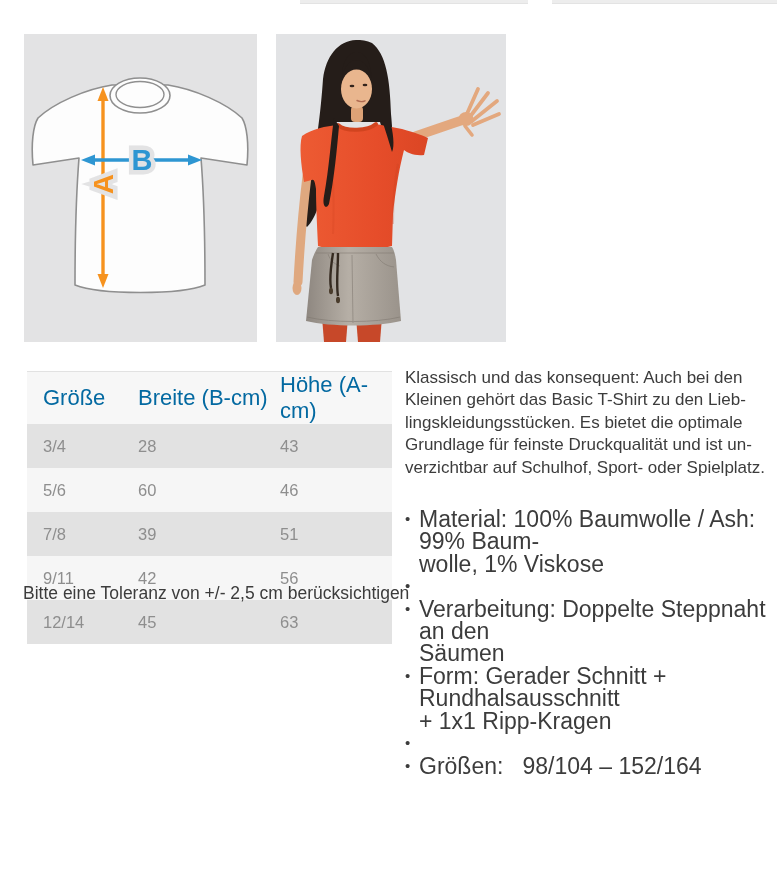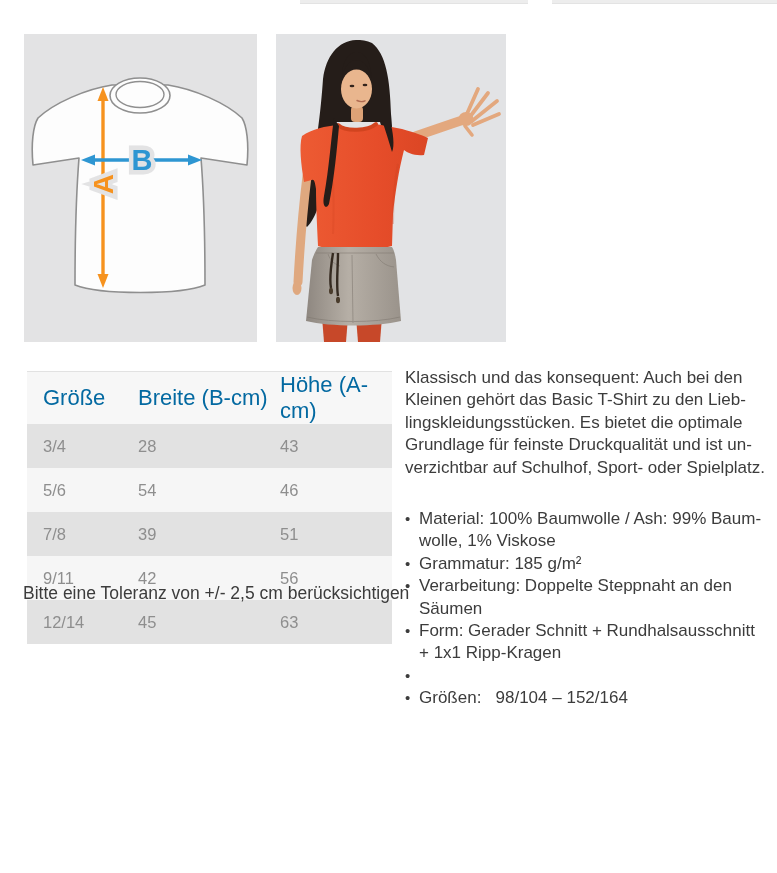--- a/index.html
+++ b/index.html
@@ -30,21 +30,21 @@
   .size-table tbody tr:nth-child(even) { background: #F6F6F6; }
 
   .tolerance-note { position: absolute; left: 23px; top: 543px; font-size: 17.5px; color: #3C3C3C; margin-top: 40px; }
 
   
   .desc-col { position: absolute; left: 405px; top: 367px; width: 370px; color: #3C3C3C; }
   .desc-intro { font-size: 17px; line-height: 22.4px; white-space: pre-line; }
   .feature-list { list-style: none; margin-top: 29px; }
   .feature-list li { display: flex; align-items: flex-start; }
   .bullet-marker { width: 14px; flex: 0 0 14px; font-size: 15px; line-height: 22.4px; color: #3C3C3C; }
-  .bullet-text { font-size: 17px; line-height: 22.4px; white-space: pre-line; }
+  .bullet-text { font-size: 23px; line-height: 22.4px; white-space: pre-line; }
 </style>
 </head>
 <body>
 
 <div class="page">
 
   <div class="top-bar bar1"></div>
   <div class="top-bar bar2"></div>
 
   <div class="diagram-box">
@@ -168,21 +168,21 @@
       </tr>
     </thead>
     <tbody>
       <tr>
         <td>3/4</td>
         <td>28</td>
         <td>43</td>
       </tr>
       <tr>
         <td>5/6</td>
-        <td>54</td>
+        <td>60</td>
         <td>46</td>
       </tr>
       <tr>
         <td>7/8</td>
         <td>39</td>
         <td>51</td>
       </tr>
       <tr>
         <td>9/11</td>
         <td>42</td>
@@ -205,21 +205,20 @@
 Grundlage für feinste Druckqualität und ist un-
 verzichtbar auf Schulhof, Sport- oder Spielplatz.</p>
     <ul class="feature-list">
       <li>
         <span class="bullet-marker">•</span>
         <span class="bullet-text">Material: 100% Baumwolle / Ash: 99% Baum-
 wolle, 1% Viskose</span>
       </li>
       <li>
         <span class="bullet-marker">•</span>
-        <span class="bullet-text">Grammatur: 185 g/m²</span>
       </li>
       <li>
         <span class="bullet-marker">•</span>
         <span class="bullet-text">Verarbeitung: Doppelte Steppnaht an den
 Säumen</span>
       </li>
       <li>
         <span class="bullet-marker">•</span>
         <span class="bullet-text">Form: Gerader Schnitt + Rundhalsausschnitt
 + 1x1 Ripp-Kragen</span>

